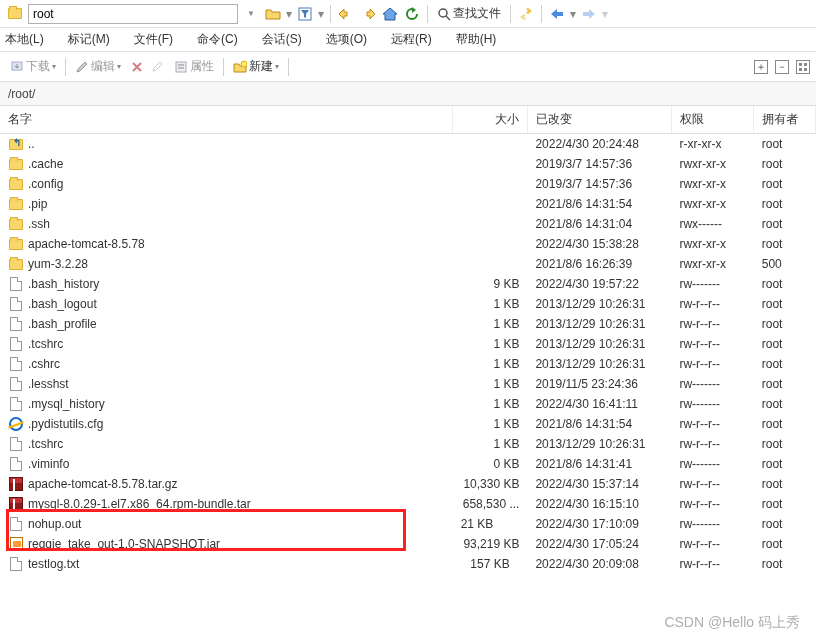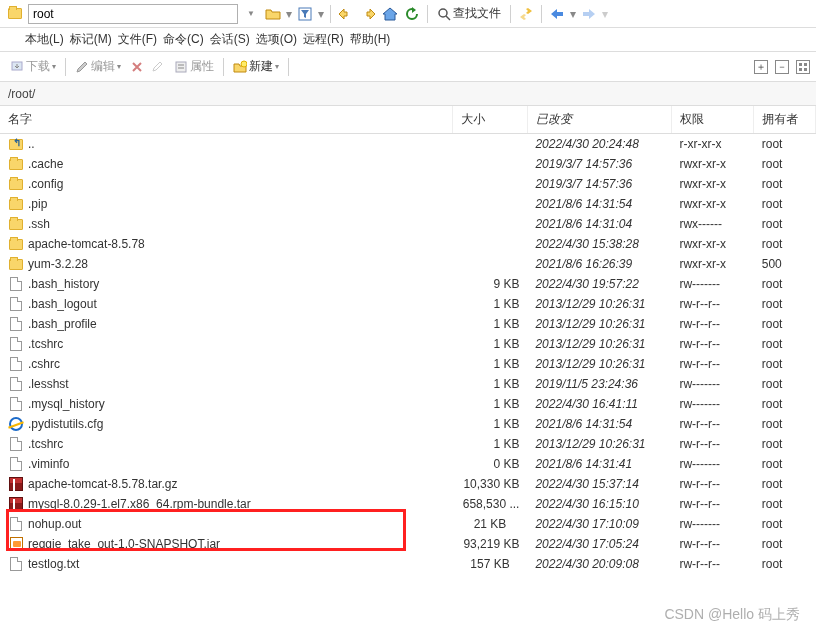--- a/index.html
+++ b/index.html
@@ -2,52 +2,52 @@
 <html><head>
 <meta charset="utf-8">
 <style>
   * { margin: 0; padding: 0; box-sizing: border-box; }
   body { font-family: "Microsoft YaHei", Arial, sans-serif; font-size: 12px; color: #333; background: #fff; width: 816px; height: 632px; overflow: hidden; position: relative; }
   .toolbar { display: flex; align-items: center; height: 28px; padding: 2px 6px; border-bottom: 1px solid #ddd; gap: 4px; }
   .path-input { flex: 0 0 210px; border: 1px solid #b0b0b0; padding: 1px 4px; height: 20px; font-size: 12px; }
   .tb-icon { width: 18px; height: 18px; display: inline-flex; align-items: center; justify-content: center; cursor: pointer; }
   .tb-sep { width: 1px; height: 18px; background: #d0d0d0; margin: 0 2px; }
   .tb-find { display: flex; align-items: center; gap: 2px; cursor: pointer; padding: 1px 3px; }
-  .menubar { display: flex; align-items: center; height: 24px; padding: 0 22px; gap: 0; border-bottom: 1px solid #ddd; }
+  .menubar { display: flex; align-items: center; height: 24px; padding: 0 2px; gap: 18px; border-bottom: 1px solid #ddd; }
   .menu-item { cursor: pointer; padding: 2px 3px; }
   .toolbar2 { display: flex; align-items: center; height: 30px; padding: 2px 6px; border-bottom: 1px solid #ddd; gap: 3px; }
   .tb2-btn { display: flex; align-items: center; gap: 2px; cursor: pointer; padding: 2px 4px; }
   .tb2-btn .lbl { color: #999; }
   .dropdown-arr { font-size: 8px; color: #888; }
   .pathbar { height: 24px; display: flex; align-items: center; padding: 0 8px; background: #f7f7f7; border-bottom: 1px solid #ddd; color: #444; }
   .filegrid { width: 100%; border-collapse: collapse; padding-left: 48px; }
   .filegrid th { text-align: left; font-weight: normal; background: #fff; border-bottom: 1px solid #ddd; padding: 5px 8px; color: #333; border-right: 1px solid #eee; font-size:12px; }
   .filegrid td { padding: 2px 8px; white-space: nowrap; border-bottom: 0; height: 20px; font-size:12px; }
   .col-name { width: 440px; }
   .col-size { width: 70px; text-align: right; }
-  .col-date { width: 140px; font-style: italic; }
+  .col-date { width: 140px; }
   .col-perm { width: 80px; }
   .col-owner { width: 60px; }
   .file-row { }
   .file-cell { display: flex; align-items: center; gap: 4px; }
   .fi { width: 16px; height: 16px; display: inline-flex; align-items: center; justify-content: center; flex-shrink: 0; }
   .fi-folder { background: #f9d66a; border: 1px solid #e0b030; border-radius: 1px; width: 14px; height: 11px; position: relative; }
   .fi-folder::before { content:""; position:absolute; top:-3px; left:0; width:6px; height:3px; background:#f9d66a; border:1px solid #e0b030; border-bottom:none; border-radius:1px 1px 0 0; }
   .fi-file { background:#fff; border:1px solid #999; width:12px; height:14px; position:relative; }
   .fi-file::after { content:""; position:absolute; top:-1px; right:-1px; width:4px; height:4px; background:#fff; border-left:1px solid #999; border-bottom:1px solid #999; }
   .fi-archive { background: linear-gradient(#c03030 40%, #8b1a1a 40%); width:14px; height:14px; border:1px solid #601010; position:relative; }
   .fi-archive::after { content:""; position:absolute; left:3px; top:1px; width:2px; height:12px; background:#fff; }
   .fi-jar { background:#fff; border:1px solid #c07000; width:13px; height:14px; position:relative; }
   .fi-jar::before { content:""; position:absolute; top:3px; left:2px; width:8px; height:6px; background:#ff9933; border-radius:1px; }
   .fi-up { width:14px; height:11px; background:#f9d66a; border:1px solid #e0b030; border-radius:1px; position:relative; }
   .fi-up::after { content:"↰"; position:absolute; left:3px; top:-3px; color:#2a6496; font-size:10px; font-weight:bold; }
   .fi-ie { width:14px; height:14px; border-radius:50%; border:2px solid #1b6ac9; position:relative; }
   .fi-ie::after{ content:""; position:absolute; top:5px; left:-3px; right:-3px; height:2px; background:#f7b500; transform:rotate(-20deg);}
   .highlight-box { position: absolute; border: 3px solid #ff2020; pointer-events: none; }
-  .watermark { position: absolute; right: 16px; bottom: 8px; color: rgba(120,120,120,0.6); font-size: 14px; }
+  .watermark { position: absolute; right: 16px; bottom: 0; color: rgba(120,120,120,0.6); font-size: 14px; }
   .sq-btn{border:1px solid #888;width:14px;height:14px;display:inline-flex;align-items:center;justify-content:center;font-size:10px;color:#444;margin-left:4px;}
   svg{display:block;}
 </style>
 </head>
 <body>
 
 <div class="toolbar">
   <span class="tb-icon">
       <span class="fi-folder"></span>
     </span>
@@ -188,21 +188,21 @@
       </svg>
     </span>
 </div>
 
 <div class="pathbar">/root/</div>
 
 <table class="filegrid">
   <thead>
     <tr>
       <th class="col-name">名字</th>
-      <th class="col-size" style="text-align:left">大小</th>
+      <th class="col-size" style="text-align:right">大小</th>
       <th class="col-date">已改变</th>
       <th class="col-perm">权限</th>
       <th class="col-owner">拥有者</th>
     </tr>
   </thead>
   <tbody id="file-rows">
       <tr class="file-row">
         <td class="col-name">
           <span class="file-cell">
             <span class="fi">
@@ -470,21 +470,21 @@
       </tr>
       <tr class="file-row">
         <td class="col-name">
           <span class="file-cell">
             <span class="fi">
               <span class="fi-file"></span>
             </span>
             <span>nohup.out</span>
           </span>
         </td>
-        <td class="col-size" style="text-align:center">21 KB</td>
+        <td class="col-size" style="text-align:left">21 KB</td>
         <td class="col-date">2022/4/30 17:10:09</td>
         <td class="col-perm">rw-------</td>
         <td class="col-owner">root</td>
       </tr>
       <tr class="file-row">
         <td class="col-name">
           <span class="file-cell">
             <span class="fi">
               <span class="fi-jar"></span>
             </span>

